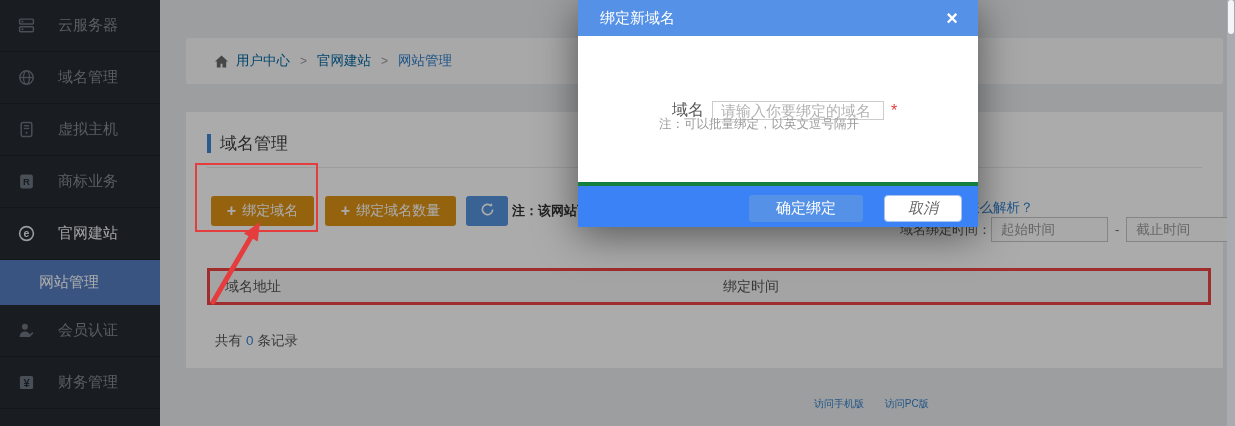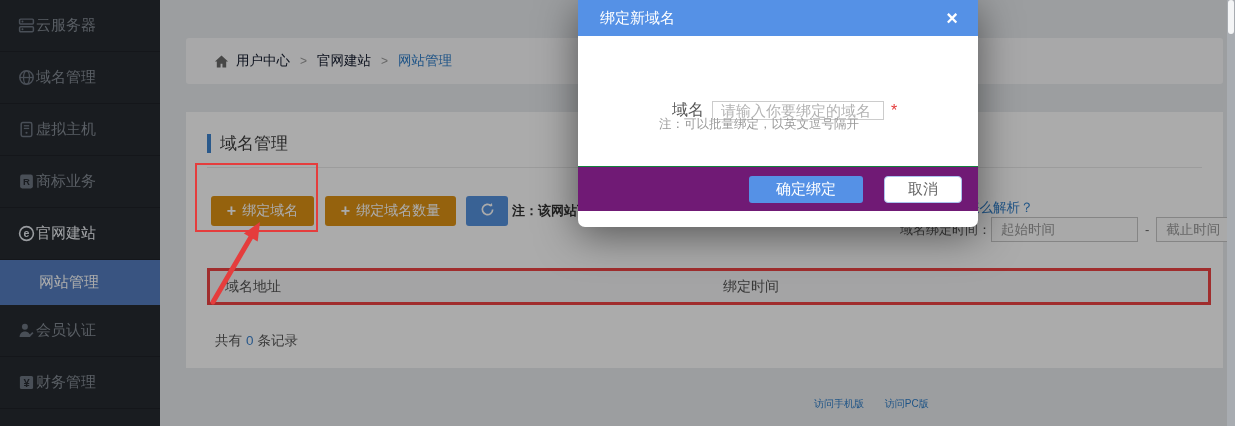--- a/index.html
+++ b/index.html
@@ -2,35 +2,35 @@
 <html><head>
 <meta charset="utf-8">
 <style>
   * { margin:0; padding:0; box-sizing:border-box; }
   html,body { width:1235px; height:426px; }
   body { font-family:"Liberation Sans","DejaVu Sans",sans-serif; }
   #stage { position:relative; width:1235px; height:426px; overflow:hidden; background:#e9ecef; }
 
   
   .sidebar { position:absolute; left:0; top:0; width:160px; height:426px; background:#262b31; z-index:10; }
-  .side-item { height:52px; display:flex; align-items:center; padding-left:18px; gap:1px;
+  .side-item { height:52px; display:flex; align-items:center; padding-left:18px; gap:23px;
                border-bottom:1px solid #1e2227; color:#858c95; font-size:15px; cursor:pointer; }
   .side-item .ic { width:17px; height:17px; display:inline-flex; color:#6e7682; flex:0 0 17px; }
   .side-item.active-parent { color:#eef1f5; }
   .side-item.active-parent .ic { color:#e4e8ee; }
   .side-sub { height:45px; display:flex; align-items:center; padding-left:39px;
               background:#557ec0; color:#ffffff; font-size:15px; cursor:pointer; }
 
   
   .crumbbar { position:absolute; left:186px; top:38px; width:1037px; height:46px;
               background:#fbfbfc; border-radius:3px; display:flex; align-items:center;
               padding-left:28px; font-size:13.5px; color:#555; z-index:5; }
   .crumbbar .home { color:#6b6b6b; margin-right:7px; display:inline-flex; }
   .crumb-sep { color:#999; margin:0 10px; font-size:12px; }
-  .crumb-link { color:#0f172a; text-decoration:none; }
+  .crumb-link { color:#0369a1; text-decoration:none; }
   .crumb-current { color:#2f7ec9; text-decoration:none; }
 
   
   .card { position:absolute; left:186px; top:112px; width:1037px; height:256px; background:#ffffff; z-index:5; }
   .sec-title { position:absolute; left:21px; top:20px; display:flex; align-items:center; gap:9px; }
   .sec-title .bar { width:4px; height:19px; background:#3f85d0; }
   .sec-title .txt { font-size:17px; color:#3d3d3d; }
   .divider { position:absolute; left:21px; top:55px; width:995px; height:1px; background:#e9e9e9; }
 
   .btn-orange { position:absolute; top:84px; height:30px; border:none; border-radius:3px;
@@ -80,28 +80,28 @@
   .modal-head .mtitle { color:#fff; font-size:15px; flex:1; }
   .modal-head .mclose { color:#fff; font-size:20px; font-weight:bold; line-height:1;
                         cursor:pointer; background:none; border:none; font-family:inherit; }
   .modal-row { position:absolute; left:94px; top:84px; display:flex; align-items:center;margin-top:16px; }
   .modal-row .flabel { font-size:16px; color:#555; margin-right:8px; }
   .modal-row .finput { width:172px; height:19px; border:1px solid #ccc; font-size:15px;
                        color:#333; padding:0 8px; font-family:inherit; }
   .modal-row .finput::placeholder { color:#b3b3b3; }
   .modal-row .req { color:#e43a3a; font-size:16px; margin-left:7px; }
   .modal-note { position:absolute; left:81px; top:116px; font-size:12.5px; color:#9a9a9a; }
-  .modal-foot { position:absolute; left:0; bottom:16px; width:100%; height:45px; background:#701a75;
-                border-top:1px solid #15803d; }
+  .modal-foot { position:absolute; left:0; bottom:0; width:100%; height:45px; background:#3b82f6;
+                border-top:4px solid #15803d; }
   .btn-confirm { position:absolute; left:171px; top:9px; width:114px; height:27px; border:none;
                  border-radius:3px; background:#5591e6; color:#fff; font-size:15px;
                  cursor:pointer; font-family:inherit; }
   .btn-cancel { position:absolute; left:306px; top:9px; width:78px; height:27px;
                 border:1px solid #aac4ee; border-radius:4px; background:#fff; color:#666;
-                font-size:15px; cursor:pointer; font-family:inherit; }
+                font-size:15px; cursor:pointer; font-family:inherit;font-style:italic; }
 
   
   .scrollbar { position:absolute; right:0; top:0; width:8px; height:426px; background:#a8acb1; z-index:70; }
   .scroll-thumb { position:absolute; left:1px; top:0; width:6px; height:34px; background:#f4f5f6; border-radius:3px; }
 </style>
 </head>
 <body>
 
 <div id="stage">
 
@@ -215,21 +215,21 @@
             <path d="M12.8 1l.3 3.6-3.6-.3z" fill="#fff"></path>
           </svg>
       </span>
     </button>
     <span class="note-inline">注：该网站可绑定</span>
 
     <a class="resolve-link">怎么解析？</a>
 
     <div class="filter-row">
       <span>域名绑定时间：</span>
-      <input class="dinput" style="width: 147px;" placeholder="起始时间">
+      <input class="dinput" style="width: 117px;" placeholder="起始时间">
       <span class="sep-dash">-</span>
       <input class="dinput" style="width: 140px;" placeholder="截止时间">
     </div>
 
     <div class="thead">
       <span class="c1">域名地址</span>
       <span class="c2">绑定时间</span>
     </div>
 
     <div class="rec-count">

